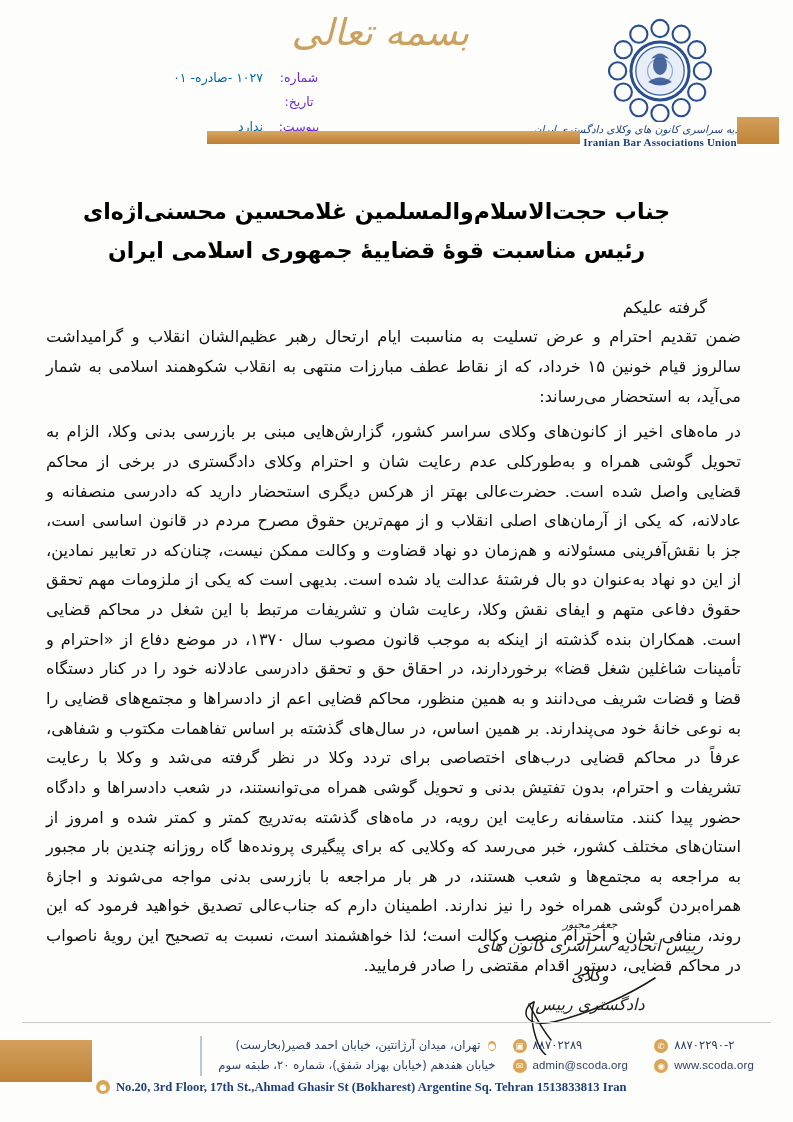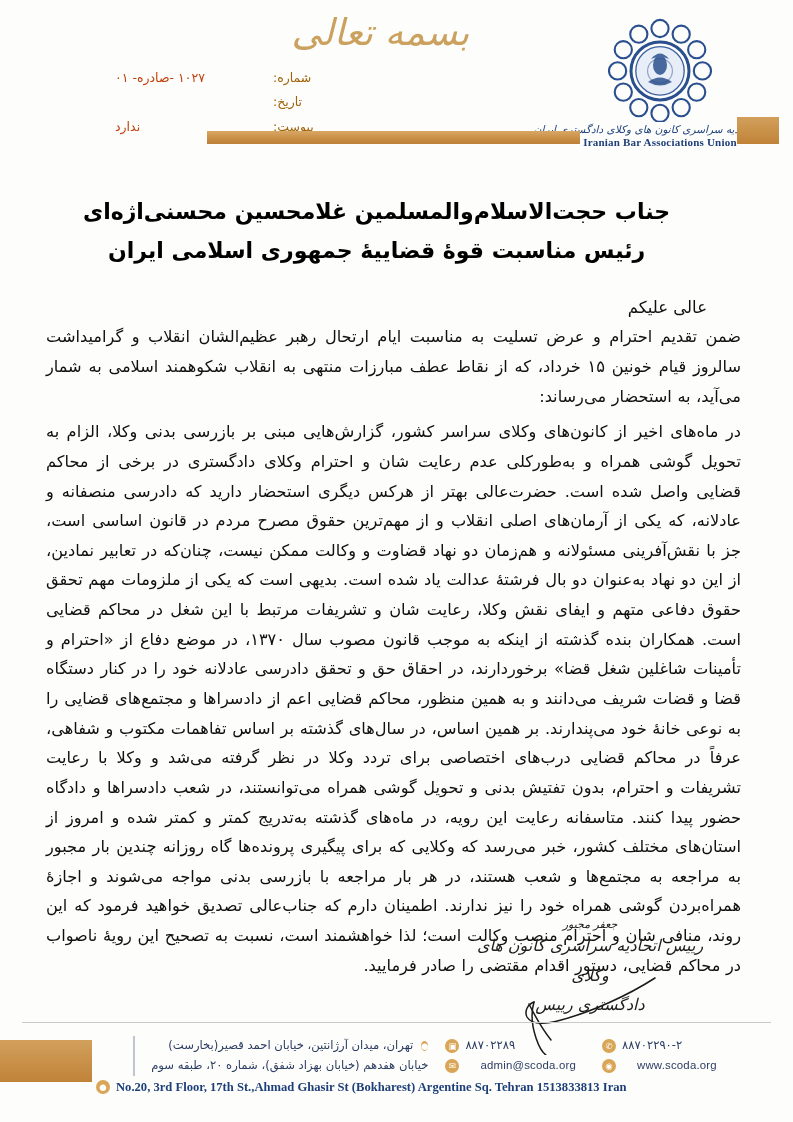--- a/index.html
+++ b/index.html
@@ -56,26 +56,27 @@
     line-height: 1.95;
   }
   .meta-row {
     display: flex;
     justify-content: flex-start;
     gap: 10px;
     white-space: nowrap;
   }
   .meta-label {
     width: 52px;
-    text-align: left;
+    text-align: center;
     font-weight: normal;
-    color: #a16207;
+    color: #6d28d9;
   }
   .meta-value {
-    color: #c2410c;
+    color: #0369a1;
+    text-align: right;
     flex: 1;
   }
 
   
   .logo-block {
     position: absolute;
     top: 18px;
     right: 38px;
     width: 190px;
     text-align: center;
@@ -219,21 +220,21 @@
   .footer-inner {
     position: absolute;
     top: 22px;
     right: 26px;
     left: 96px;
     direction: rtl;
   }
   .footer-cols {
     display: flex;
     flex-direction: row-reverse;
-    justify-content: center;
+    justify-content: flex-end;
     align-items: flex-start;
     gap: 0;
   }
   .fcol {
     padding: 0 13px;
   }
   .fcol.addr {
     border-left: 2px solid #bfc6d2;
     padding-left: 16px;
     padding-right: 4px;
@@ -263,21 +264,20 @@
     line-height: 14px;
     text-align: center;
     flex: 0 0 auto;
     font-family: "DejaVu Sans", sans-serif;
   }
   .fval { letter-spacing: .2px; }
   .fval.latin {
     direction: ltr;
     font-family: "Liberation Sans", sans-serif;
     font-size: 11.4px;
-    margin-left: 15px;
   }
   .footer-en {
     margin-top: 4px;
     display: flex;
     flex-direction: row;
     align-items: center;
     gap: 6px;
     direction: ltr;
     color: #1d3f79;
     font-family: "Liberation Serif", "DejaVu Serif", serif;
@@ -345,21 +345,21 @@
     <div class="bar-small"></div>
   </div>
 
   <div class="content">
 
     <div class="addressee">
       <span class="line1">جناب حجت‌الاسلام‌والمسلمین غلامحسین محسنی‌اژه‌ای</span>
       <span class="line2">رئیس مناسبت قوهٔ قضاییهٔ جمهوری اسلامی ایران</span>
     </div>
 
-    <div class="salutation">عالی علیکم</div>
+    <div class="salutation">گرفته علیکم</div>
 
     <p class="para first">ضمن تقدیم احترام و عرض تسلیت به مناسبت ایام ارتحال رهبر عظیم‌الشان انقلاب و گرامیداشت سالروز قیام خونین ۱۵ خرداد، که از نقاط عطف مبارزات منتهی به انقلاب شکوهمند اسلامی به شمار می‌آید، به استحضار می‌رساند:</p>
 
     <p class="para">در ماه‌های اخیر از کانون‌های وکلای سراسر کشور، گزارش‌هایی مبنی بر بازرسی بدنی وکلا، الزام به تحویل گوشی همراه و به‌طورکلی عدم رعایت شان و احترام وکلای دادگستری در برخی از محاکم قضایی واصل شده است. حضرت‌عالی بهتر از هرکس دیگری استحضار دارید که دادرسی منصفانه و عادلانه، که یکی از آرمان‌های اصلی انقلاب و از مهم‌ترین حقوق مصرح مردم در قانون اساسی است، جز با نقش‌آفرینی مسئولانه و هم‌زمان دو نهاد قضاوت و وکالت ممکن نیست، چنان‌که در تعابیر نمادین، از این دو نهاد به‌عنوان دو بال فرشتهٔ عدالت یاد شده است. بدیهی است که یکی از ملزومات مهم تحقق حقوق دفاعی متهم و ایفای نقش وکلا، رعایت شان و تشریفات مرتبط با این شغل در محاکم قضایی است. همکاران بنده گذشته از اینکه به موجب قانون مصوب سال ۱۳۷۰، در موضع دفاع از «احترام و تأمینات شاغلین شغل قضا» برخوردارند، در احقاق حق و تحقق دادرسی عادلانه خود را در کنار دستگاه قضا و قضات شریف می‌دانند و به همین منظور، محاکم قضایی اعم از دادسراها و مجتمع‌های قضایی را به نوعی خانهٔ خود می‌پندارند. بر همین اساس، در سال‌های گذشته بر اساس تفاهمات مکتوب و شفاهی، عرفاً در محاکم قضایی درب‌های اختصاصی برای تردد وکلا در نظر گرفته می‌شد و وکلا با رعایت تشریفات و احترام، بدون تفتیش بدنی و تحویل گوشی همراه می‌توانستند، در شعب دادسراها و دادگاه حضور پیدا کنند. متاسفانه رعایت این رویه، در ماه‌های گذشته به‌تدریج کمتر و کمتر شده و امروز از استان‌های مختلف کشور، خبر می‌رسد که وکلایی که برای پیگیری پرونده‌ها گاه روزانه چندین بار مجبور به مراجعه به مجتمع‌ها و شعب هستند، در هر بار مراجعه با بازرسی بدنی مواجه می‌شوند و اجازهٔ همراه‌بردن گوشی همراه خود را نیز ندارند. اطمینان دارم که جناب‌عالی تصدیق خواهید فرمود که این روند، منافی شان و احترام منصب وکالت است؛ لذا خواهشمند است، نسبت به تصحیح این رویهٔ ناصواب در محاکم قضایی، دستور اقدام مقتضی را صادر فرمایید.</p>
   </div>
 
   <div class="signature">
     <div class="sig-name">جعفر مجبور</div>
     <div class="sig-title">رییس اتحادیه سراسری کانون های وکلای</div>
     <div class="sig-title">دادگستری رییس</div>

